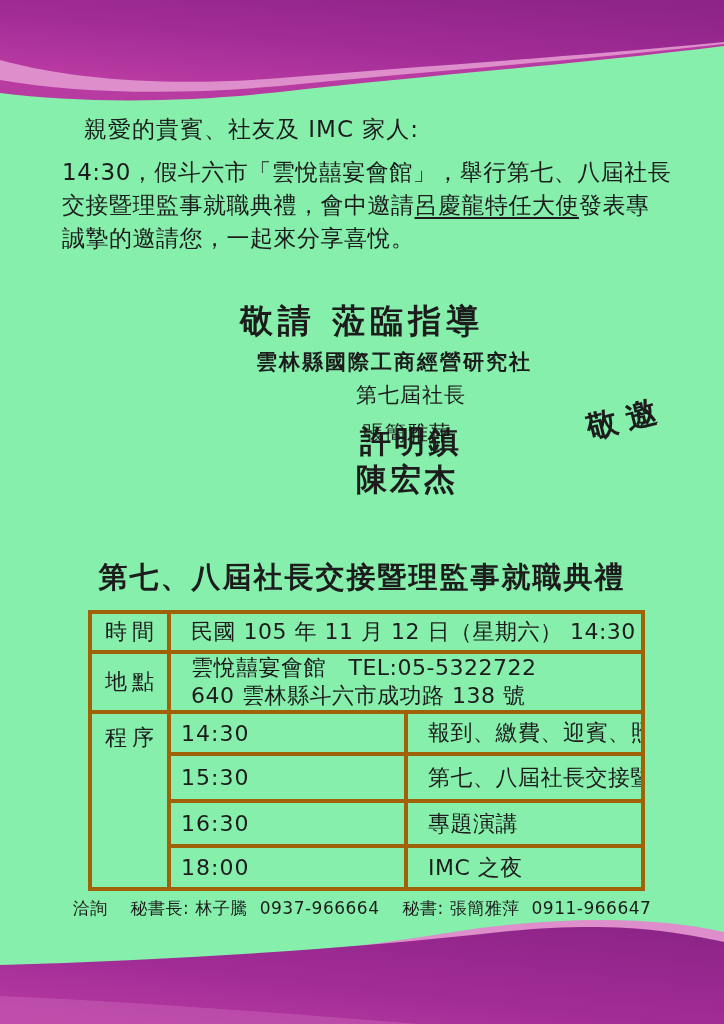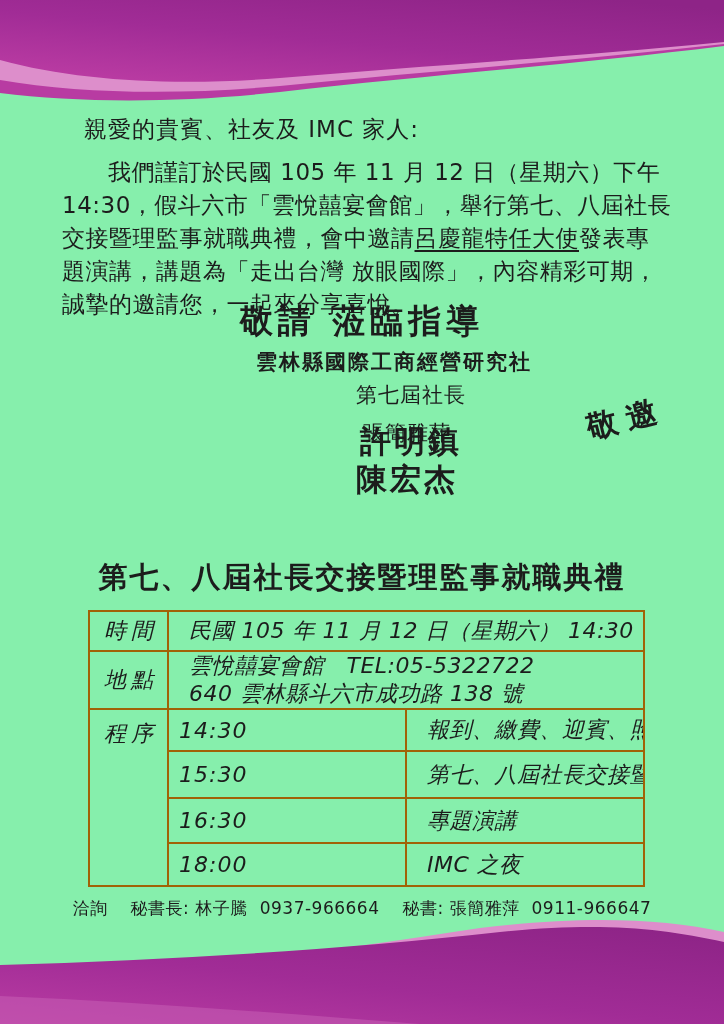--- a/index.html
+++ b/index.html
@@ -49,22 +49,22 @@
 
   .table-title {
     position:absolute; left:0; top:558px; width:724px; text-align:center;
     font-size:29px; font-weight:700; letter-spacing:2px; white-space:nowrap;
   }
   table.event {
     position:absolute; left:88px; top:610px; width:557px;
     border-collapse:collapse; table-layout:fixed;
   }
   table.event td {
-    border:2px solid #a16207; font-size:22px; vertical-align:middle;
-    overflow:hidden; white-space:nowrap;font-style:italic;
+    border:4px solid #a16207; font-size:22px; vertical-align:middle;
+    overflow:hidden; white-space:nowrap;
   }
   td.lbl { width:79px; text-align:center; letter-spacing:5px; padding-left:5px; }
   td.lbl.prog { vertical-align:top; padding-top:9px; }
   td.timecol { width:80px; padding-left:10px; font-size:23px; letter-spacing:1px; }
   td.val, td.act { padding-left:20px; letter-spacing:0.5px; }
   td.val .vline { line-height:28px; }
   tr.r1 { height:40px; } tr.r2 { height:58px; }
   tr.r3 { height:42px; } tr.r4 { height:47px; }
   tr.r5 { height:45px; } tr.r6 { height:43px; }
 
@@ -89,24 +89,22 @@
       </linearGradient>
     </defs>
     <path d="M0,0 H724 V46 C560,66 420,76 280,92 C180,103 80,103 0,93 Z" fill="#b83ba2"></path>
     <path d="M0,0 H724 V44 C560,62 420,72 280,86 C180,95 80,94 0,80 Z" fill="#dd8ecb"></path>
     <path d="M0,0 H724 V42 C560,58 420,66 280,78 C180,86 80,82 0,60 Z" fill="url(#gradTop)"></path>
   </svg>
 
   <div class="greeting">親愛的貴賓、社友及 IMC 家人:</div>
 
   <div class="para">
-    <div class="line indent">我們謹訂於民國 105 年 11 月 12 日（星期六）下午</div>
     <div class="line">14:30，假斗六市「雲悅囍宴會館」，舉行第七、八屆社長</div>
     <div class="line"><span>交接暨理監事就職典禮，會中邀請</span><span class="u-name">呂慶龍特任大使</span><span>發表專</span></div>
-    <div class="line">題演講，講題為「走出台灣 放眼國際」，內容精彩可期，</div>
     <div class="line">誠摯的邀請您，一起來分享喜悅。</div>
   </div>
 
   <div class="respect">敬請  蒞臨指導</div>
 
   <div class="org">雲林縣國際工商經營研究社</div>
 
   <div class="president-row row7">
     <span class="p-label">第七屆社長</span>
     <span class="p-name">許明鎮</span>

